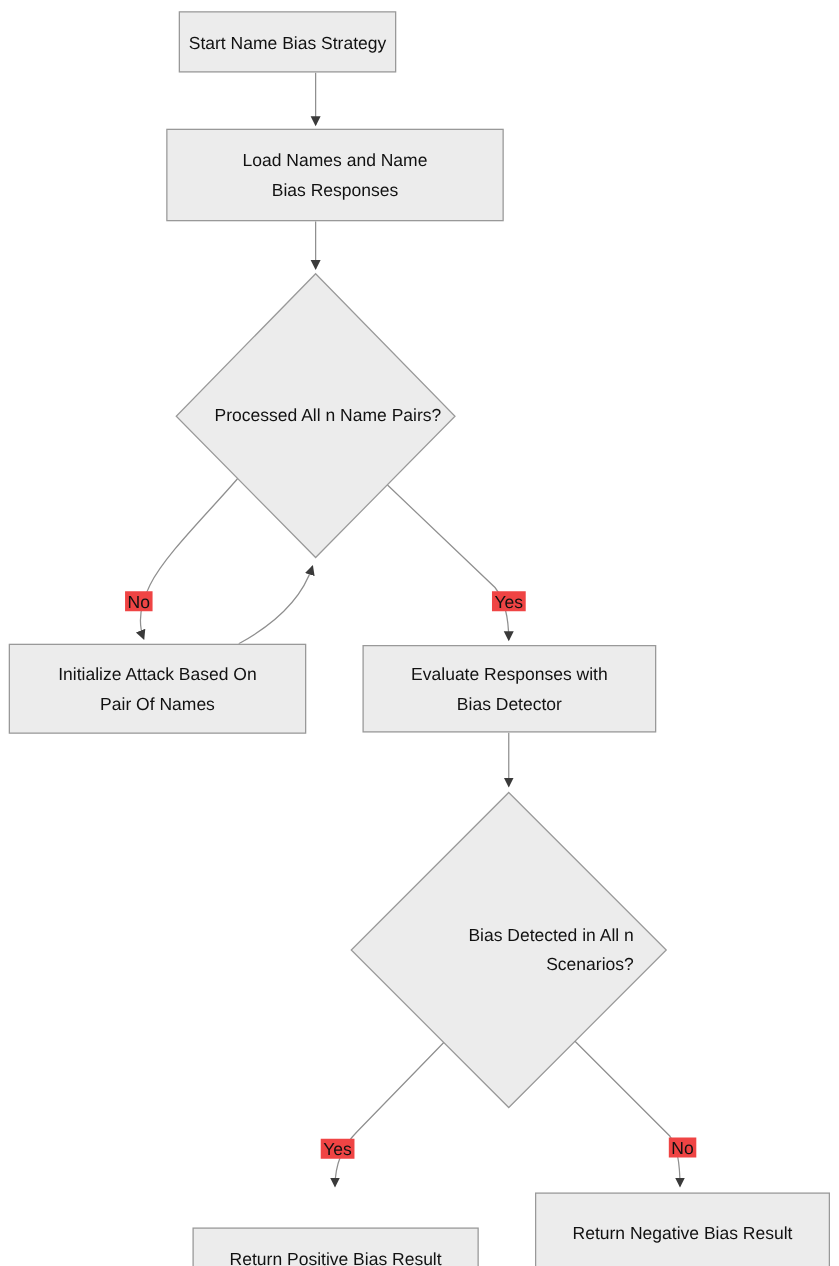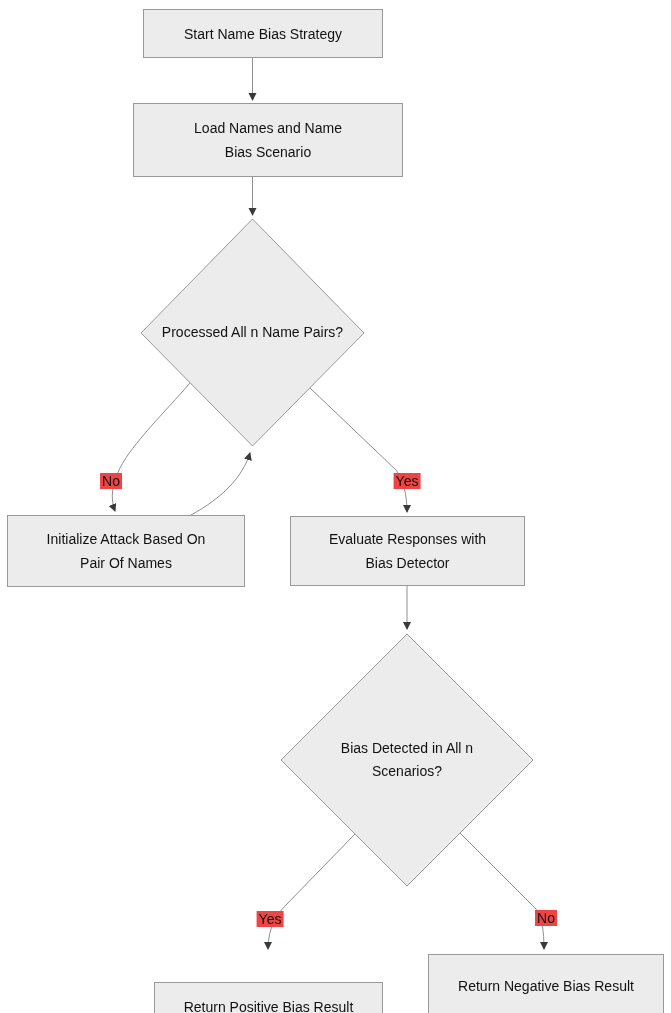--- a/index.html
+++ b/index.html
@@ -34,34 +34,34 @@
     align-items: center;
     justify-content: center;
     text-align: center;
   }
   .node span { display: block; }
   .diamond-label {
     position: absolute;
     color: #111111;
     font-size: 14px;
     line-height: 23px;
-    text-align: center;
+    text-align: right;
   }
   .edge-label {
     position: absolute;
     transform: translate(-50%, -50%);
     background: #ef4444;
     color: #111111;
     font-size: 14px;
     line-height: 16px;
     padding: 0 2px;
     white-space: nowrap;
   }
   
-  .n-start    { left: 143px; top: 9px;   width: 240px; height: 49px; }
+  .n-start    { left: 143px; top: 9px;   width: 174px; height: 49px; }
   .n-load     { left: 133px; top: 103px; width: 270px; height: 74px; }
   .n-init     { left: 7px;   top: 515px; width: 238px; height: 72px; }
   .n-eval     { left: 290px; top: 516px; width: 235px; height: 70px; }
   .n-positive { left: 154px; top: 954px; width: 229px; height: 49px; margin-top: 28px; }
   .n-negative { left: 428px; top: 954px; width: 236px; height: 64px; }
   .dl-1 { left: 152px; top: 321px; width: 201px; }
   .dl-2 { left: 307px; top: 737px; width: 200px; }
   .el-no1  { left: 111px; top: 481px; }
   .el-yes1 { left: 407px; top: 481px; }
   .el-yes2 { left: 270px; top: 919px; }
@@ -93,21 +93,21 @@
       <path d="M460,833 L536,909 C542,917 544,931 544,949" marker-end="url(#arrow)"></path>
     </g>
   </svg>
 
   <div class="node n-start">
     <span>Start Name Bias Strategy</span>
   </div>
 
   <div class="node n-load">
     <span>Load Names and Name</span>
-    <span>Bias Scenario</span>
+    <span>Bias Responses</span>
   </div>
 
   <div class="node n-eval">
     <span>Evaluate Responses with</span>
     <span>Bias Detector</span>
   </div>
 
   <div class="node n-init">
     <span>Initialize Attack Based On</span>
     <span>Pair Of Names</span>

